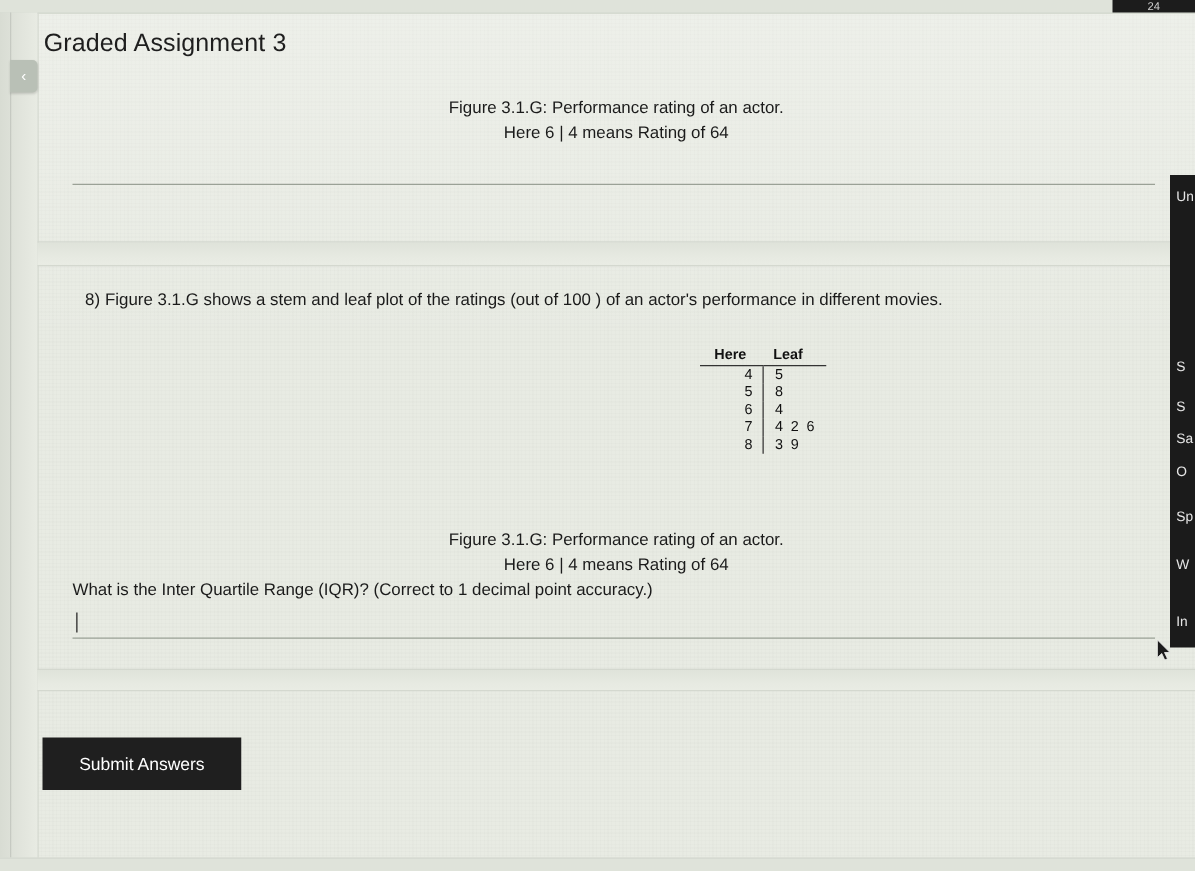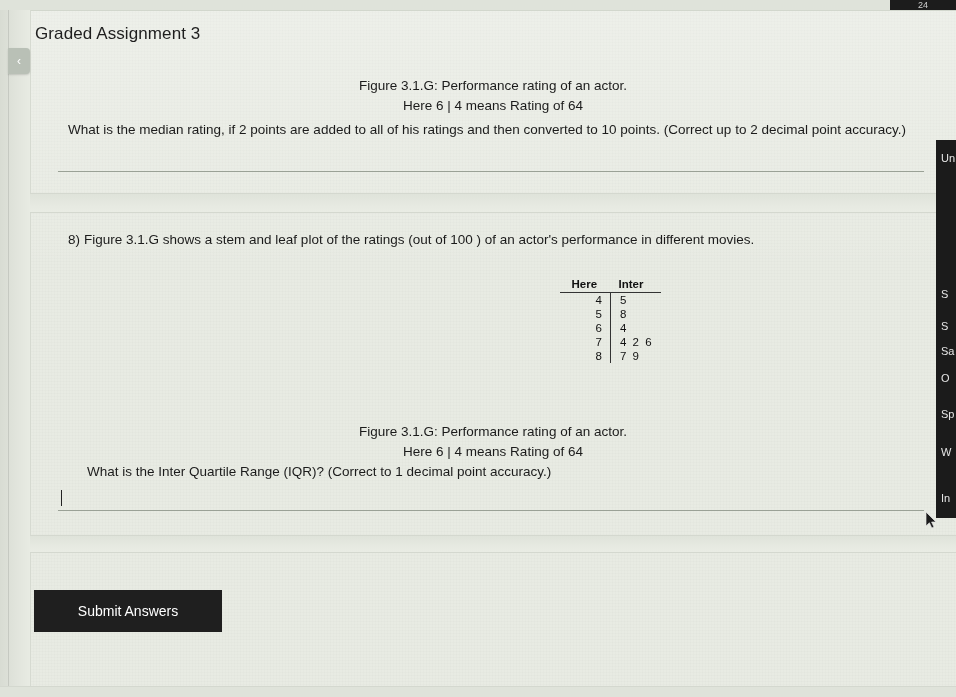--- a/index.html
+++ b/index.html
@@ -84,21 +84,21 @@
     position: absolute;
     left: 30px;
     top: 10px;
     right: 0;
     bottom: 0;
   }
   .page-title {
     position: absolute;
     left: 5px;
     top: 14px;
-    font-size: 17px;
+    font-size: 20px;
     color: #1e1e1e;
     font-weight: normal;
     letter-spacing: 0.1px;
   }
   
   .q-block {
     position: absolute;
     left: 0;
     right: 0;
   }
@@ -190,21 +190,20 @@
     font-size: 13.5px;
     color: #1b1b1b;
     line-height: 20px;
   }
   .q10-prompt {
     position: absolute;
     left: 28px;
     top: 454px;
     font-size: 13.5px;
     color: #1b1b1b;
-    margin-left: 29px;
   }
   .answer-field {
     position: absolute;
     left: 28px;
     top: 478px;
     width: 866px;
     height: 22px;
     border-bottom: 1px solid #9aa196;
     cursor: text;
   }
@@ -214,21 +213,21 @@
     top: 2px;
     width: 1px;
     height: 16px;
     background: #222;
   }
 
   .submit-button {
     position: absolute;
     left: 4px;
     top: 580px;
-    width: 188px;
+    width: 159px;
     height: 42px;
     background: #1f1f1f;
     color: #ffffff;
     font-size: 14px;
     border: none;
     cursor: pointer;
     text-align: center;
     line-height: 42px;
   }
 
@@ -282,36 +281,35 @@
   </div>
   <div class="back-button">‹</div>
 
   <div class="content">
 
     <div class="page-title">Graded Assignment 3</div>
 
     <div class="q-block block-top">
       <div class="fig-caption" style="margin-top:16px;">Figure 3.1.G: Performance rating of an actor.</div>
       <div class="fig-caption">Here 6 | 4 means Rating of 64</div>
-      <div class="prompt-line" style="margin-top:4px; margin-left:38px;">What is the median rating, if 2 points are added to all of his ratings and then converted to 10 points. (Correct up to 2 decimal point accuracy.)</div>
       <div class="answer-rule" style="margin-top:30px; margin-left:28px; width:866px;"></div>
     </div>
 
     <div class="divider-band b1"></div>
 
     <div class="q10-text">
       <span class="qnum">8)</span><span>Figure 3.1.G shows a stem and leaf plot of the ratings (out of 100 ) of an actor's performance in different movies.</span>
     </div>
 
     <div class="stemleaf">
       <table>
         <thead>
           <tr>
             <th class="stem-head">Here</th>
-            <th>Inter</th>
+            <th>Leaf</th>
           </tr>
         </thead>
         <tbody>
           <tr>
             <td class="stem-cell">4</td>
             <td class="leaf-cell">5</td>
           </tr>
           <tr>
             <td class="stem-cell">5</td>
             <td class="leaf-cell">8</td>
@@ -319,21 +317,21 @@
           <tr>
             <td class="stem-cell">6</td>
             <td class="leaf-cell">4</td>
           </tr>
           <tr>
             <td class="stem-cell">7</td>
             <td class="leaf-cell">4 2 6</td>
           </tr>
           <tr>
             <td class="stem-cell">8</td>
-            <td class="leaf-cell">7 9</td>
+            <td class="leaf-cell">3 9</td>
           </tr>
         </tbody>
       </table>
     </div>
 
     <div class="fig-caption-2">
       <div>Figure 3.1.G: Performance rating of an actor.</div>
       <div>Here 6 | 4 means Rating of 64</div>
     </div>
 

